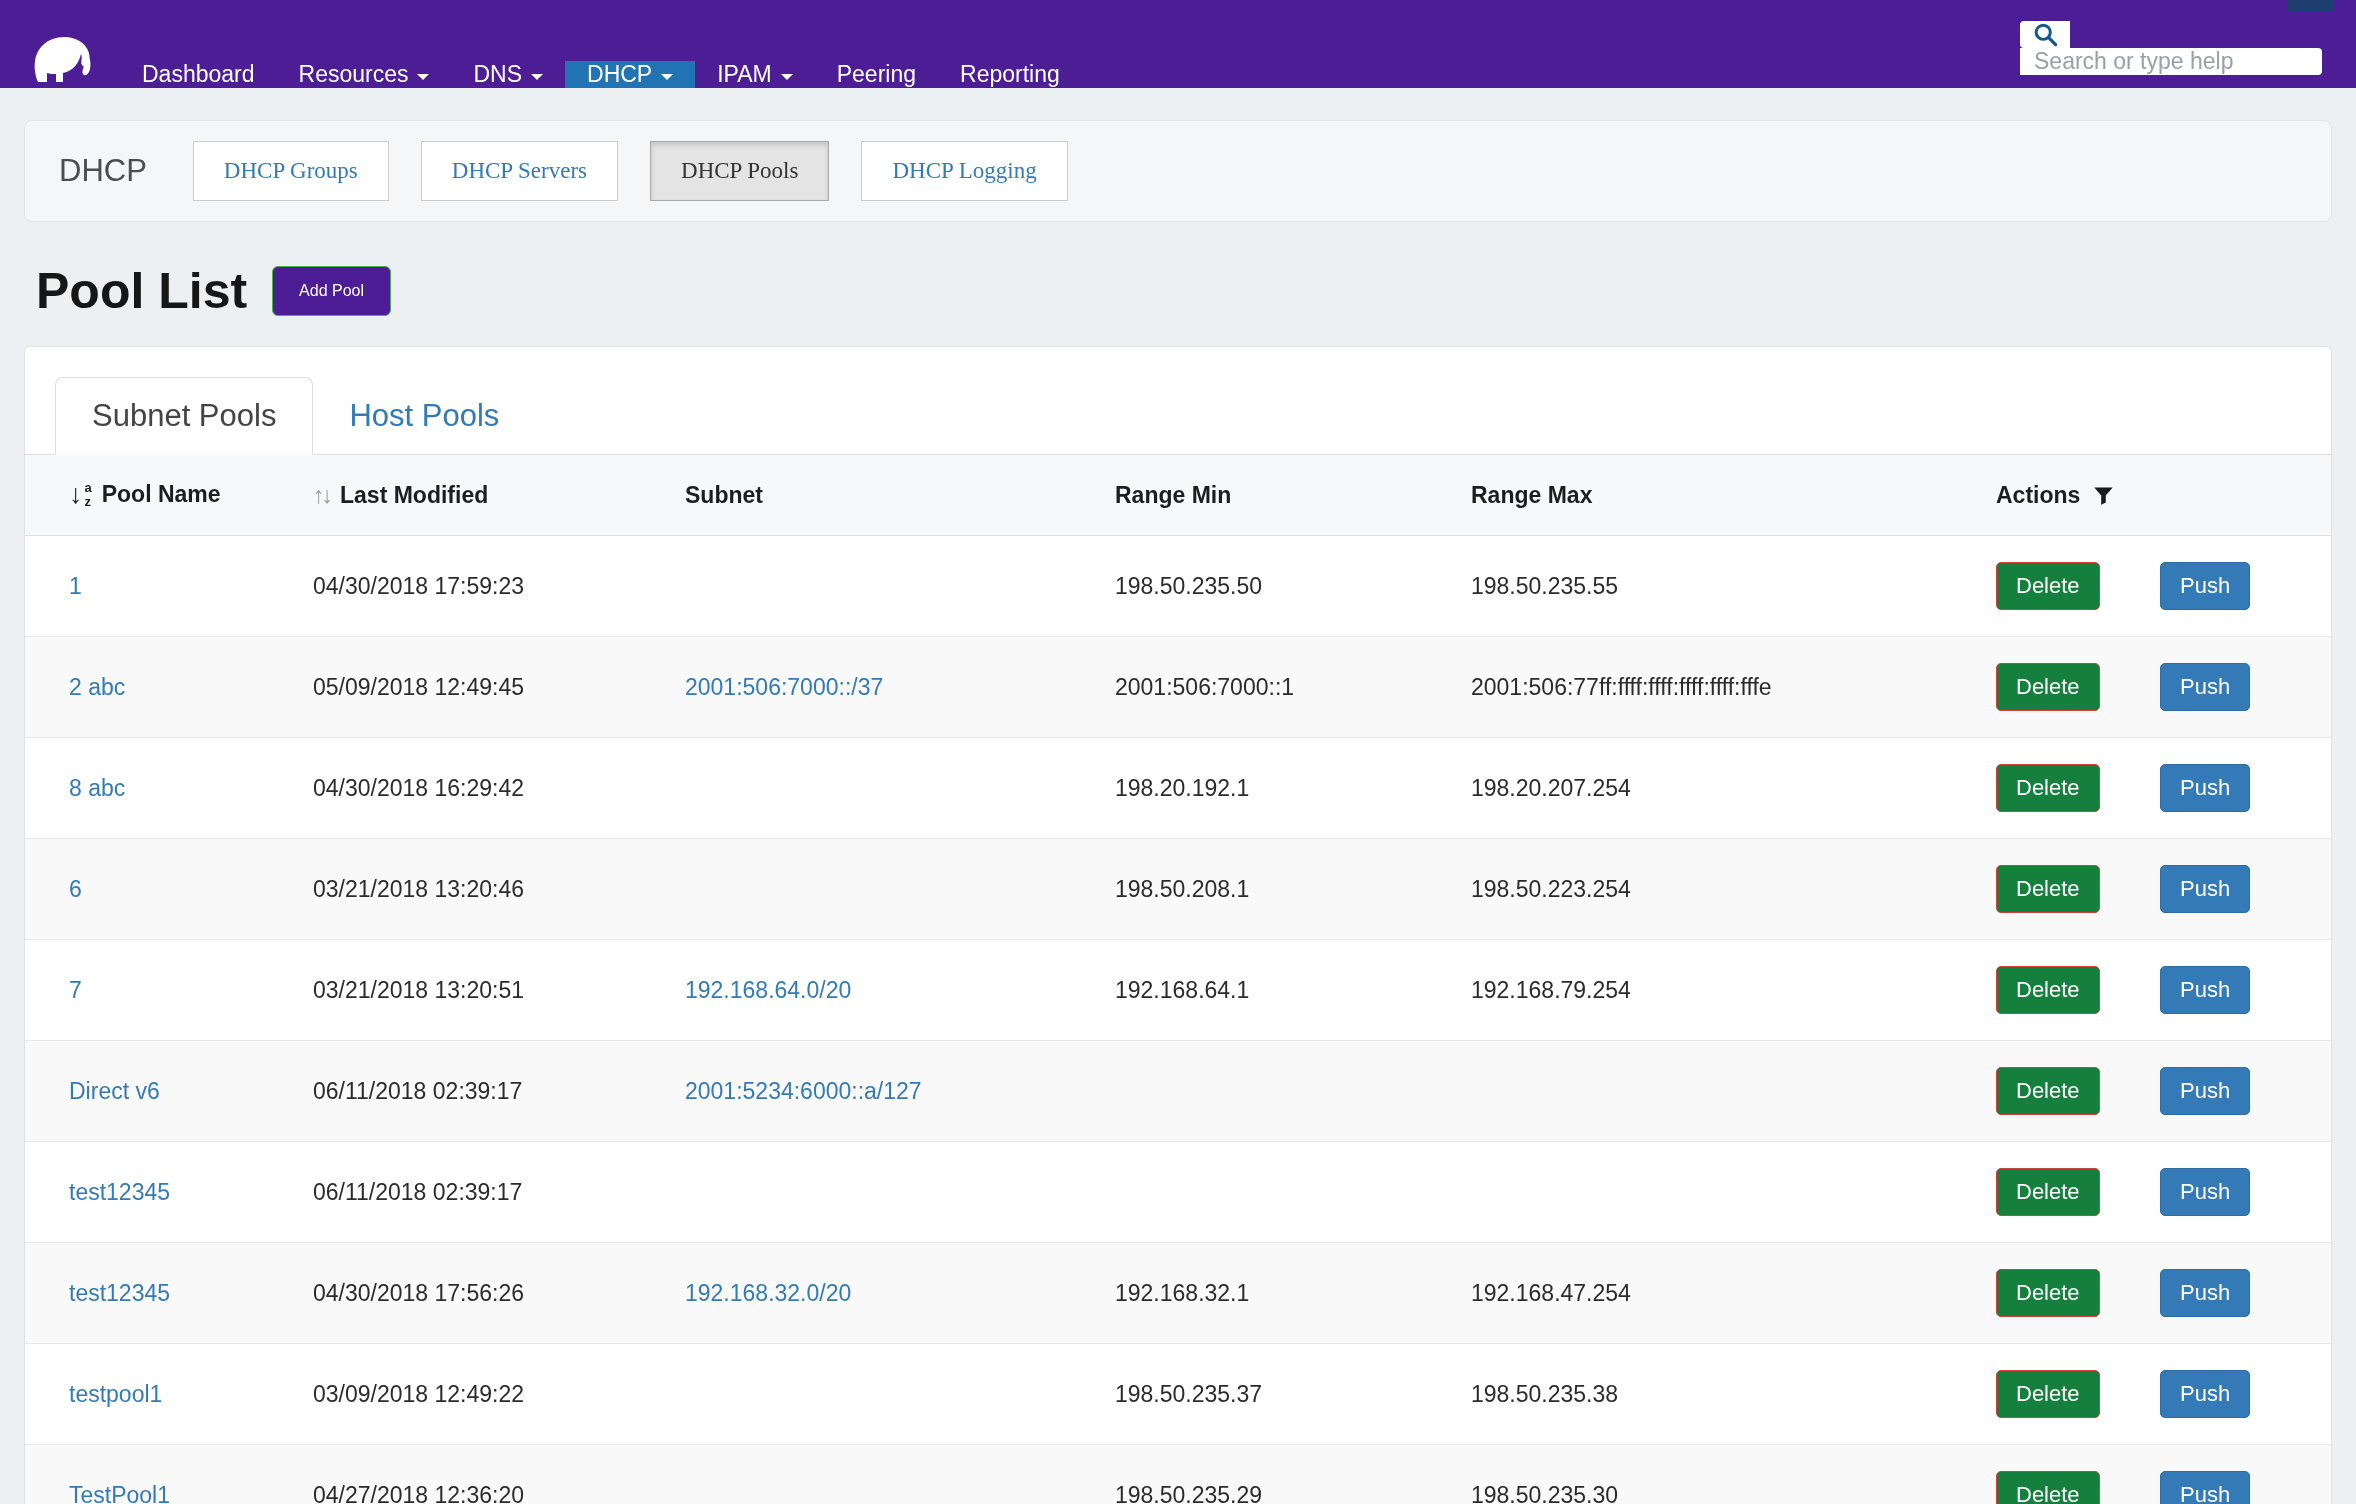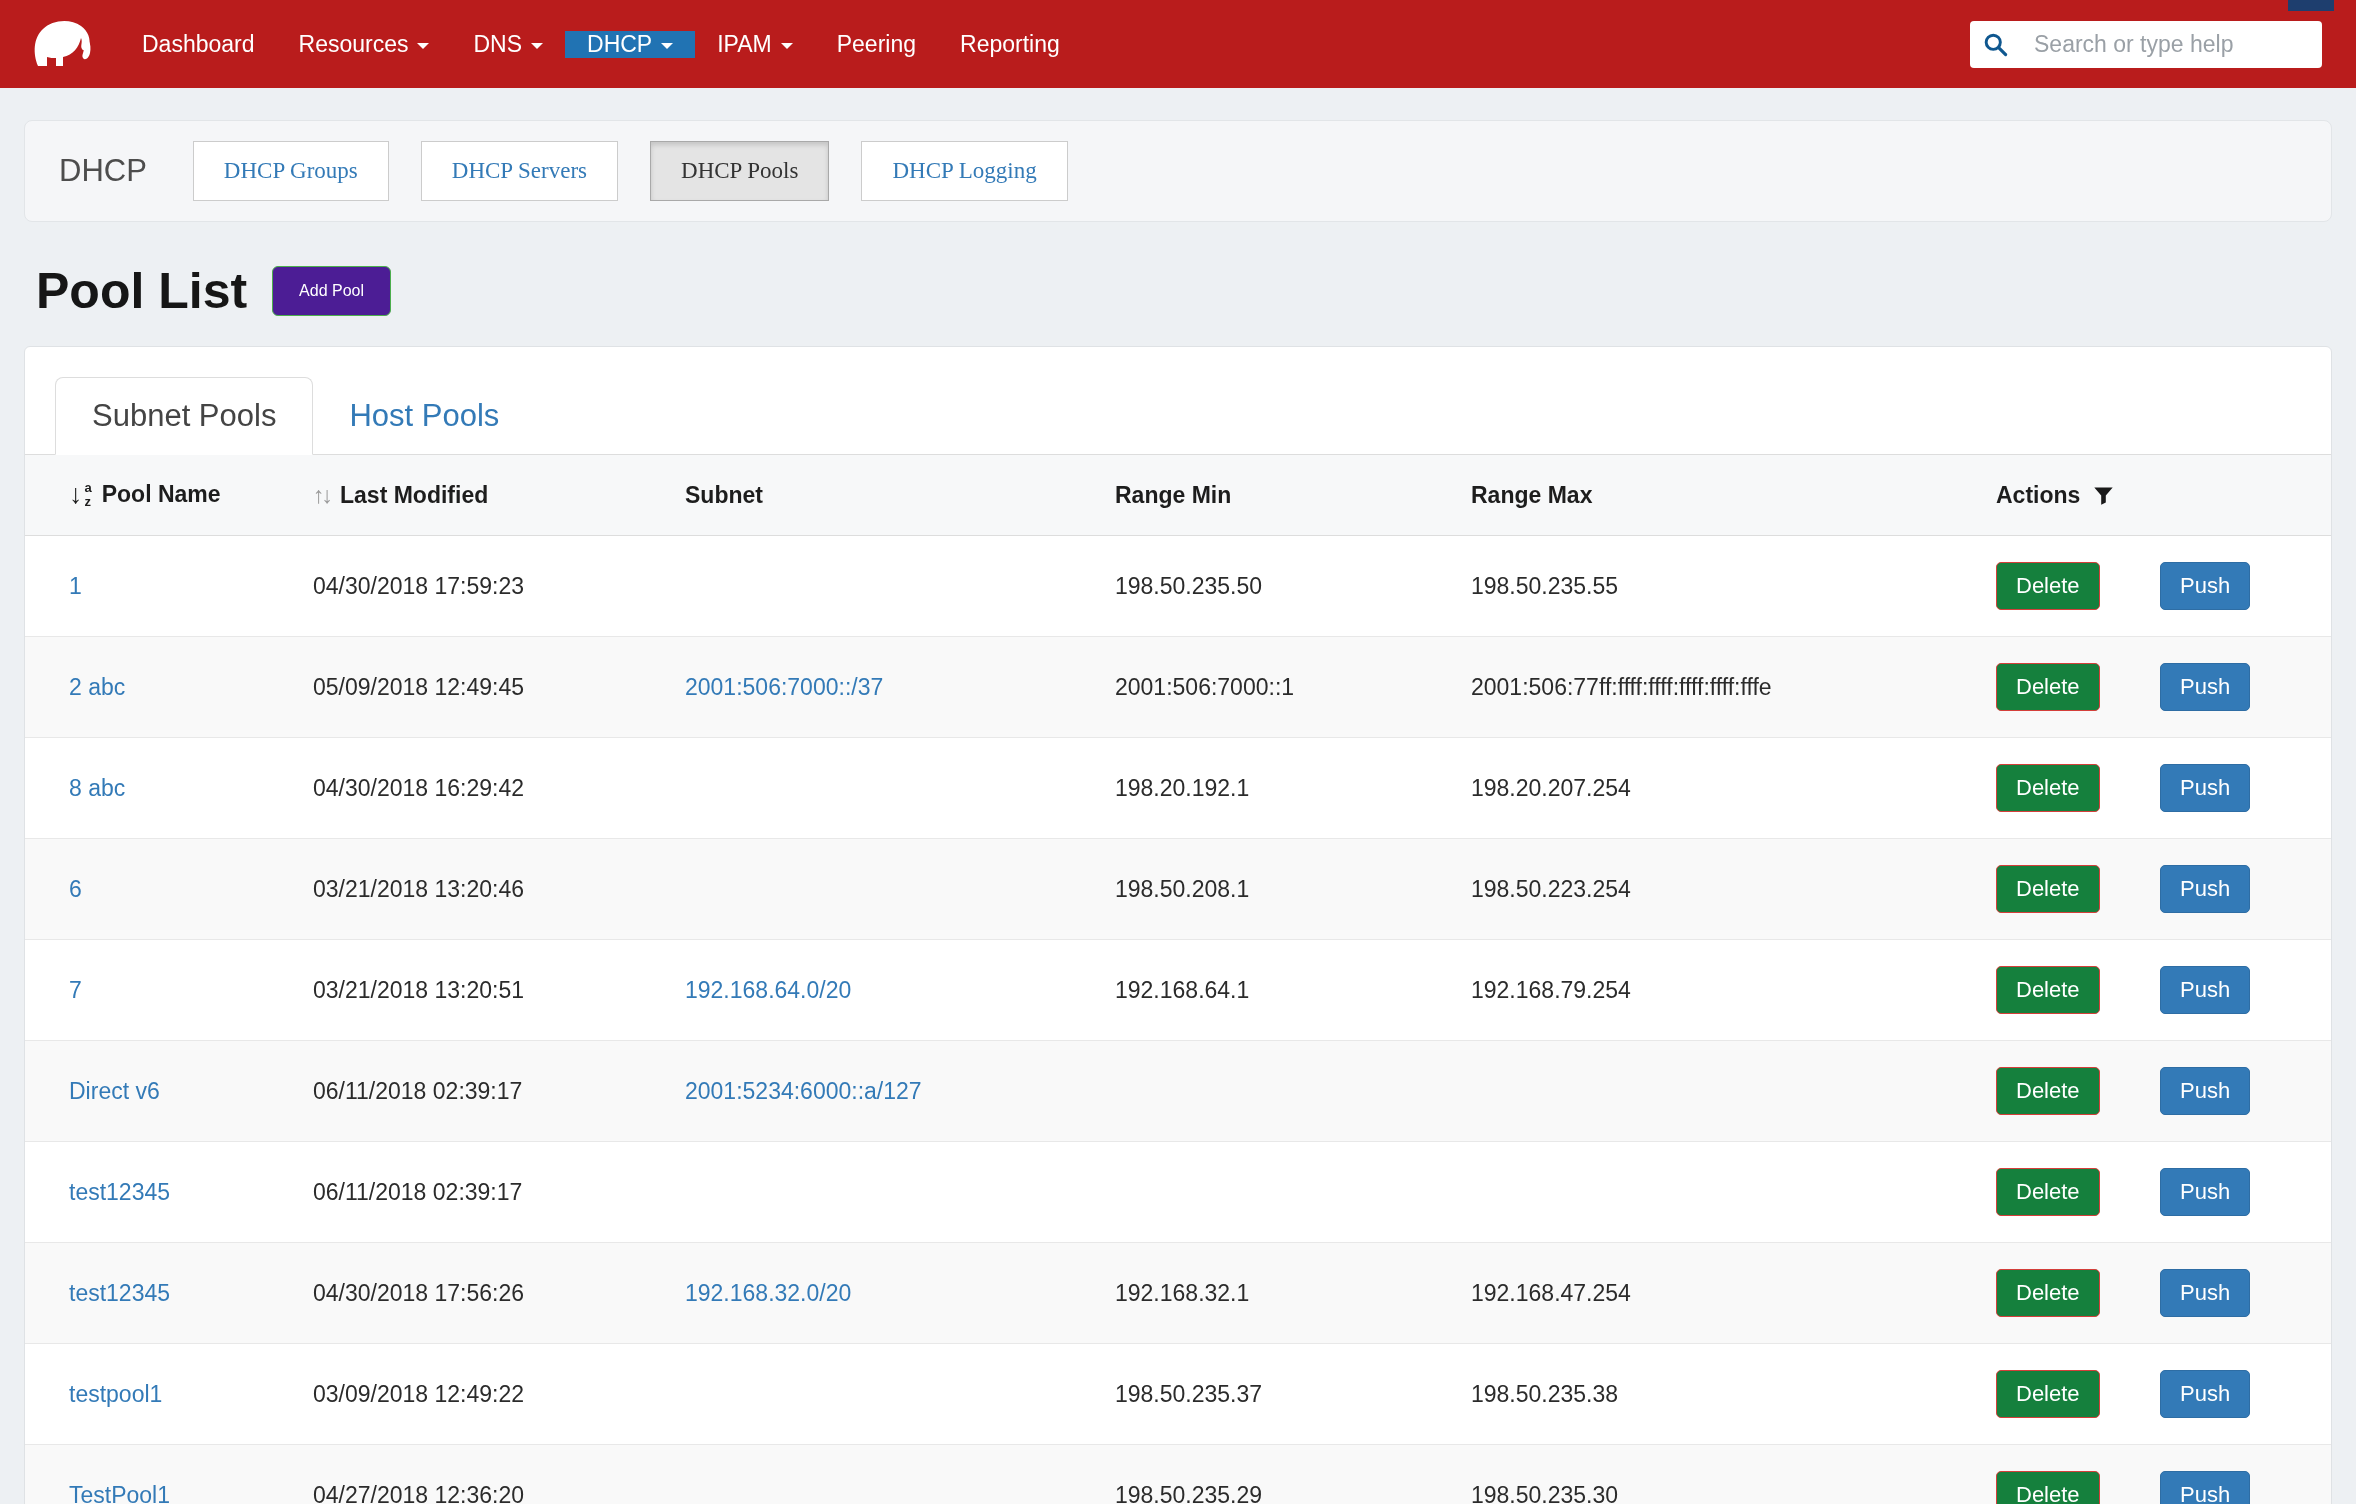--- a/index.html
+++ b/index.html
@@ -3,28 +3,28 @@
 <meta charset="utf-8">
 <style>
   * { box-sizing: border-box; }
   html,body { margin:0; padding:0; background:#edf0f3; }
   body {
     width:2356px; height:1504px; position:relative; overflow:hidden;
     font-family:"Liberation Sans", sans-serif; color:#2b2b2b;
   }
 
   
-  .navbar { background:#b91c1c; height:88px; display:flex; align-items:center; padding-left:26px; }
+  .navbar { background:#4c1d95; height:88px; display:flex; align-items:flex-end; padding-left:26px; }
   .logo { display:flex; align-items:center; padding:0 20px 0 4px; cursor:pointer; }
   .nav-item { display:flex; align-items:center; gap:9px; padding:0 22px; color:#fff;
               font-size:23px; text-decoration:none; cursor:pointer; white-space:nowrap; }
   .nav-item.active { background:#2173b3; }
   .caret { width:0; height:0; border-left:6px solid transparent; border-right:6px solid transparent;
            border-top:6px solid #fff; margin-top:4px; }
-  .search-group { margin-left:auto; margin-right:34px; align-self:center; display:flex; height:47px; }
+  .search-group { margin-left:auto; margin-right:34px; align-self:center; display:flex; height:47px;flex-direction:column; }
   .search-addon { width:50px; background:#fff; border-radius:4px 0 0 4px; display:flex;
                   align-items:center; justify-content:center; cursor:pointer; }
   .search-input { width:302px; border:none; outline:none; font-size:23px; padding:0 14px;
                   color:#555; border-radius:0 4px 4px 0; font-family:inherit; }
   .search-input::placeholder { color:#9aa0a6; }
   .corner-fragment { position:absolute; top:0; right:22px; width:46px; height:11px; background:#1e3e6e; }
 
   
   .subnav { margin:32px 24px 0 24px; background:#f5f6f8; border:1px solid #e2e5e8; border-radius:8px;
             padding:20px 34px; display:flex; align-items:center; }

